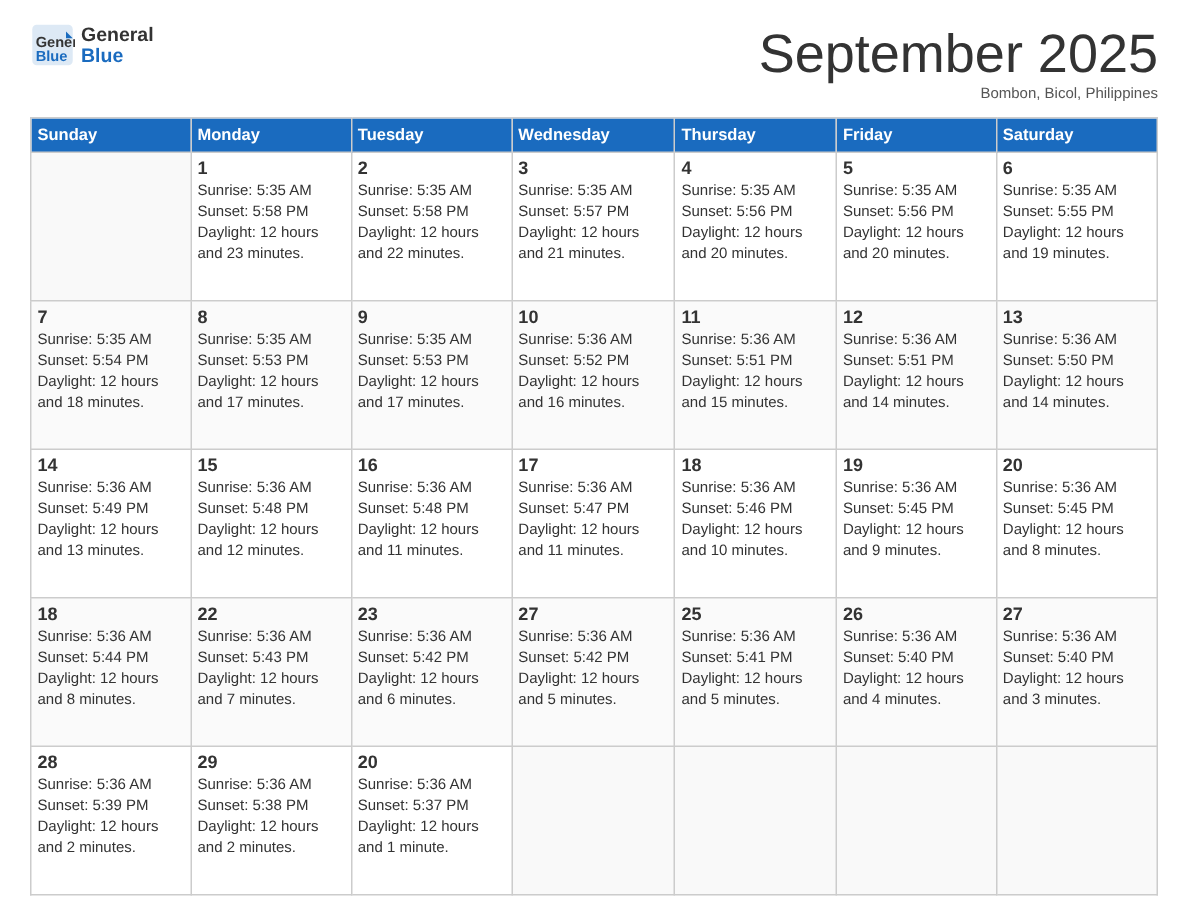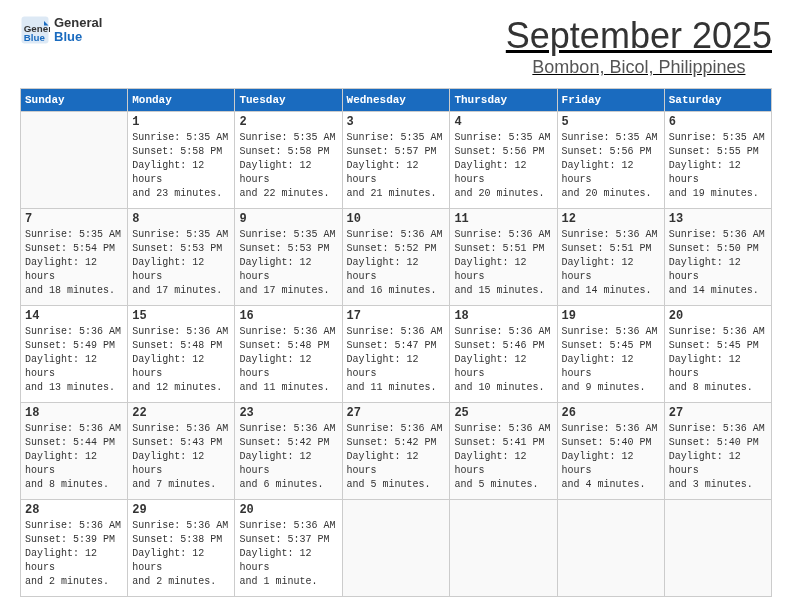--- a/index.html
+++ b/index.html
@@ -26,38 +26,36 @@
     .logo {
       display: flex;
       align-items: center;
       gap: 4px;
     }
     .logo-icon {
       width: 30px;
       height: 30px;
     }
     .title-section {
-      text-align: center;
-      text-decoration: underline;
+      text-align: right;
     }
     .month-title {
       font-size: 36px;
       font-weight: normal;
       color: #333;
     }
     .subtitle {
-      font-size: 18px;
+      font-size: 10px;
       color: #555;
     }
     .calendar {
       width: 100%;
       border-collapse: collapse;
       flex: 1;
       font-size: 10px;
-      font-family: Liberation Mono, monospace;
     }
     .calendar th {
       background: #1a6bbf;
       color: white;
       padding: 5px 4px;
       text-align: left;
       font-size: 11px;
       font-weight: bold;
       border: 1px solid #ccc;
     }

